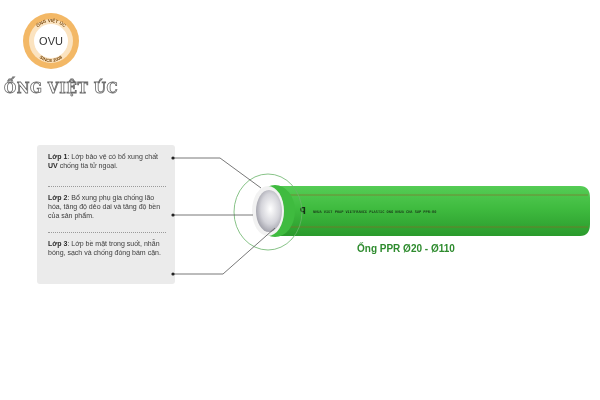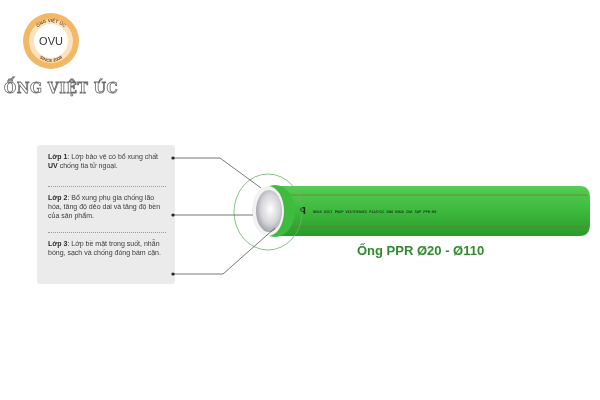--- a/index.html
+++ b/index.html
@@ -25,21 +25,21 @@
     .layer-1 { height: 34px; }
     .layer-2 { height: 45px; padding-top: 6px; }
     .layer-3 { padding-top: 6px; }
     .sep { border-top: 1px dotted #9a9a9a; width: 118px; }
 
     .diagram { position: absolute; left: 0; top: 0; width: 600px; height: 400px; pointer-events: none; }
     .diagram svg { width: 600px; height: 400px; display: block; }
 
     .pipe-label {
       position: absolute; left: 357px; top: 243px;
-      font-size: 13px; font-weight: bold; color: #2e8b2e;
+      font-size: 10px; font-weight: bold; color: #2e8b2e;
     }
   </style>
 </head>
 <body>
 
 <div class="logo">
   <svg viewBox="0 0 58 58">
     <circle cx="29" cy="29" r="28" fill="#f3b866"></circle>
     <circle cx="29" cy="29" r="22" fill="#fbe3c0"></circle>
     <circle cx="29" cy="29" r="17" fill="#ffffff"></circle>

